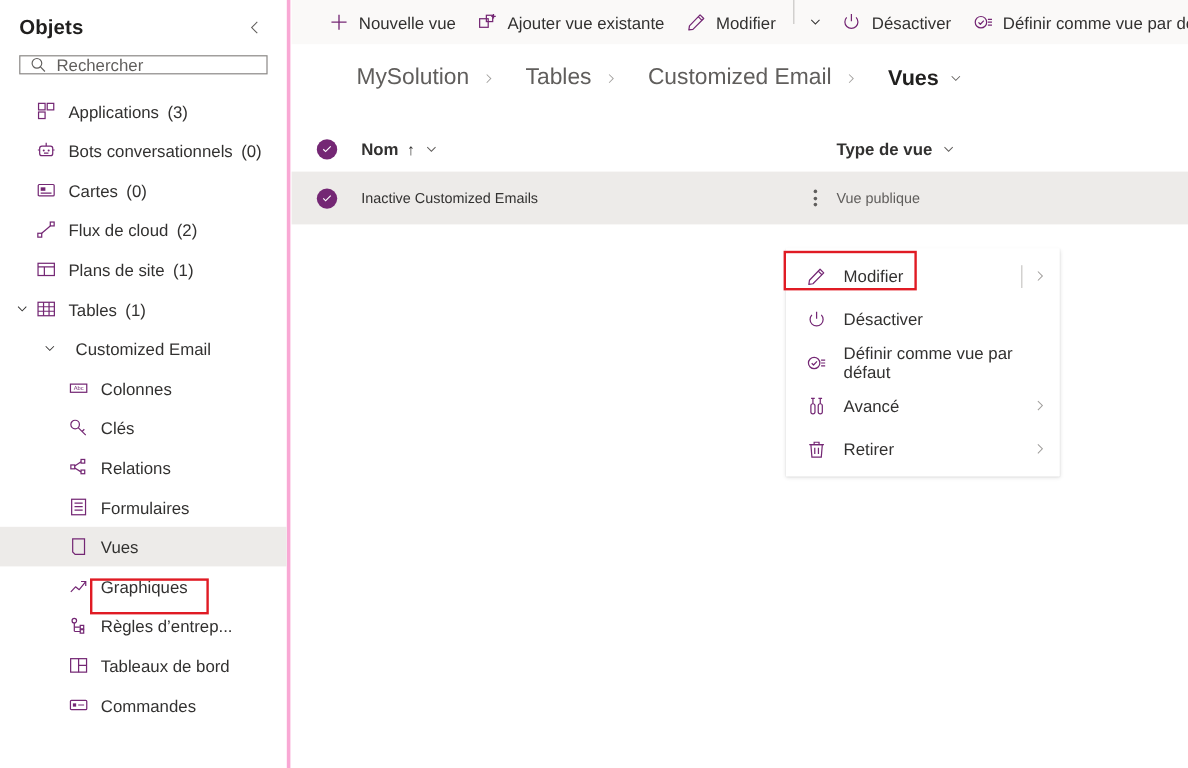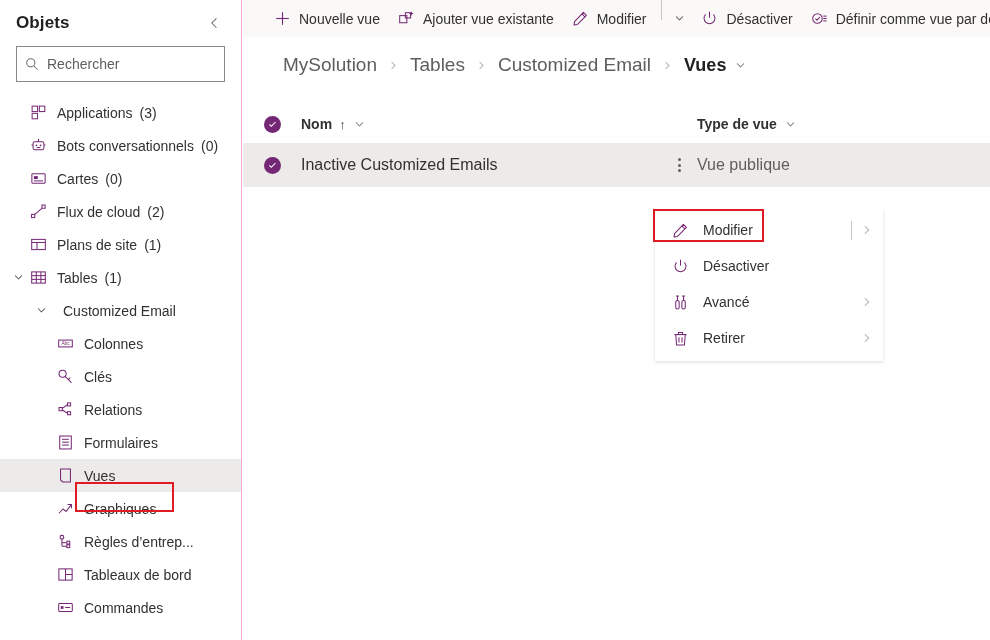--- a/index.html
+++ b/index.html
@@ -14,21 +14,21 @@
     width: 990px; height: 640px;
     background: #ffffff;
   }
 
   
   #sidebar {
     position: absolute;
     left: 0; top: 0;
     width: 242px; height: 640px;
     background: #ffffff;
-    border-right: 1px solid #f9a8d4;
+    border-right: 3px solid #f9a8d4;
     overflow: hidden;
   }
   .side-header {
     height: 46px;
     display: flex;
     align-items: center;
     padding: 0 14px 0 16px;
   }
   .side-title {
     font-size: 17px;
@@ -39,21 +39,21 @@
   }
   .collapse-btn {
     width: 26px; height: 26px;
     display: flex; align-items: center; justify-content: center;
     color: #605e5c;
   }
   .collapse-btn svg { display: block; }
 
   .search-wrap { padding: 0 16px; }
   .search-box {
-    height: 36px;
+    height: 16px;
     border: 1px solid #8a8886;
     display: flex;
     align-items: center;
     padding: 0 8px;
     background: #fff;
   }
   .search-box .mag { margin-right: 8px; display:flex; color:#605e5c;}
   .search-box input {
     border: 0; outline: 0;
     font-family: "Liberation Sans", sans-serif;
@@ -155,21 +155,21 @@
     width: 747px; height: 603px;
     background: #ffffff;
   }
   .breadcrumb {
     display: flex;
     align-items: center;
     padding-left: 40px;
     height: 56px;
     font-size: 19px;
   }
-  .crumb { color: #605e5c; }
+  .crumb { color: #605e5c; margin-left: 14px; }
   .crumb.current { color: #201f1e; font-weight: 700; font-size: 18px; }
   .crumb-sep {
     margin: 0 11px;
     color: #a19f9d;
     font-size: 15px;
     display: flex; align-items: center;
   }
   .crumb-caret {
     margin-left: 9px;
     color: #605e5c;
@@ -194,21 +194,21 @@
   .col-kebab { flex: 0 0 36px; display: flex; align-items: center; justify-content: center; }
   .col-type { flex: 1; display: flex; align-items: center; }
   .sort-arrow { margin-left: 7px; color: #323130; font-size: 13px; }
   .head-caret { margin-left: 8px; color: #605e5c; display: flex; align-items: center; }
 
   .list-row {
     display: flex;
     align-items: center;
     height: 44px;
     background: #edebe9;
-    font-size: 16px;
+    font-size: 12px;
     color: #323130;
   }
   .row-name { color: #323130; }
   .row-type { color: #605e5c; }
   .kebab {
     display: flex; flex-direction: column; align-items: center;
     justify-content: center; gap: 2.5px;
     height: 22px;
   }
   .kebab i { width: 3px; height: 3px; background: #605e5c; border-radius: 50%; display:block; }
@@ -643,20 +643,33 @@
             <path d="M5.4 5.2a6.4 6.4 0 1 0 9.2 0" fill="none" stroke="currentColor" stroke-width="1.2"></path>
             <line x1="10" y1="2" x2="10" y2="9" fill="none" stroke="currentColor" stroke-width="1.2"></line>
           </svg>
         </span>
         <span class="mi-label">Désactiver</span>
         <span class="mi-sub"></span>
       </div>
       <div class="mi">
         <span class="mi-icon">
           <svg width="17" height="17" viewBox="0 0 20 20">
+            <circle cx="7.6" cy="10" r="5.6" fill="none" stroke="currentColor" stroke-width="1.2"></circle>
+            <path d="M5.2 10.2 7 12l3.4-3.6" fill="none" stroke="currentColor" stroke-width="1.2" stroke-linejoin="round"></path>
+            <line x1="14.4" y1="7.2" x2="18.4" y2="7.2" fill="none" stroke="currentColor" stroke-width="1.2"></line>
+            <line x1="14.4" y1="10" x2="18.4" y2="10" fill="none" stroke="currentColor" stroke-width="1.2"></line>
+            <line x1="14.4" y1="12.8" x2="18.4" y2="12.8" fill="none" stroke="currentColor" stroke-width="1.2"></line>
+          </svg>
+        </span>
+        <span class="mi-label">Définir comme vue par défaut</span>
+        <span class="mi-sub"></span>
+      </div>
+      <div class="mi">
+        <span class="mi-icon">
+          <svg width="17" height="17" viewBox="0 0 20 20">
             <path d="M6.4 2.4v5.2M6.4 7.6c-1.2 0-2 .9-2 2v6.2c0 1 .9 1.8 2 1.8s2-.8 2-1.8V9.6c0-1.1-.8-2-2-2z" fill="none" stroke="currentColor" stroke-width="1.2"></path>
             <line x1="4.6" y1="2.4" x2="8.2" y2="2.4" fill="none" stroke="currentColor" stroke-width="1.2"></line>
             <path d="M13.6 2.4v5.2M13.6 7.6c-1.2 0-2 .9-2 2v6.2c0 1 .9 1.8 2 1.8s2-.8 2-1.8V9.6c0-1.1-.8-2-2-2z" fill="none" stroke="currentColor" stroke-width="1.2"></path>
             <line x1="11.8" y1="2.4" x2="15.4" y2="2.4" fill="none" stroke="currentColor" stroke-width="1.2"></line>
           </svg>
         </span>
         <span class="mi-label">Avancé</span>
         <span class="mi-sub">
           <svg width="12" height="12" viewBox="0 0 16 16">
             <path d="M5.6 2.6 11 8l-5.4 5.4-.8-.8L9.4 8 4.8 3.4z" fill="currentColor"></path>

